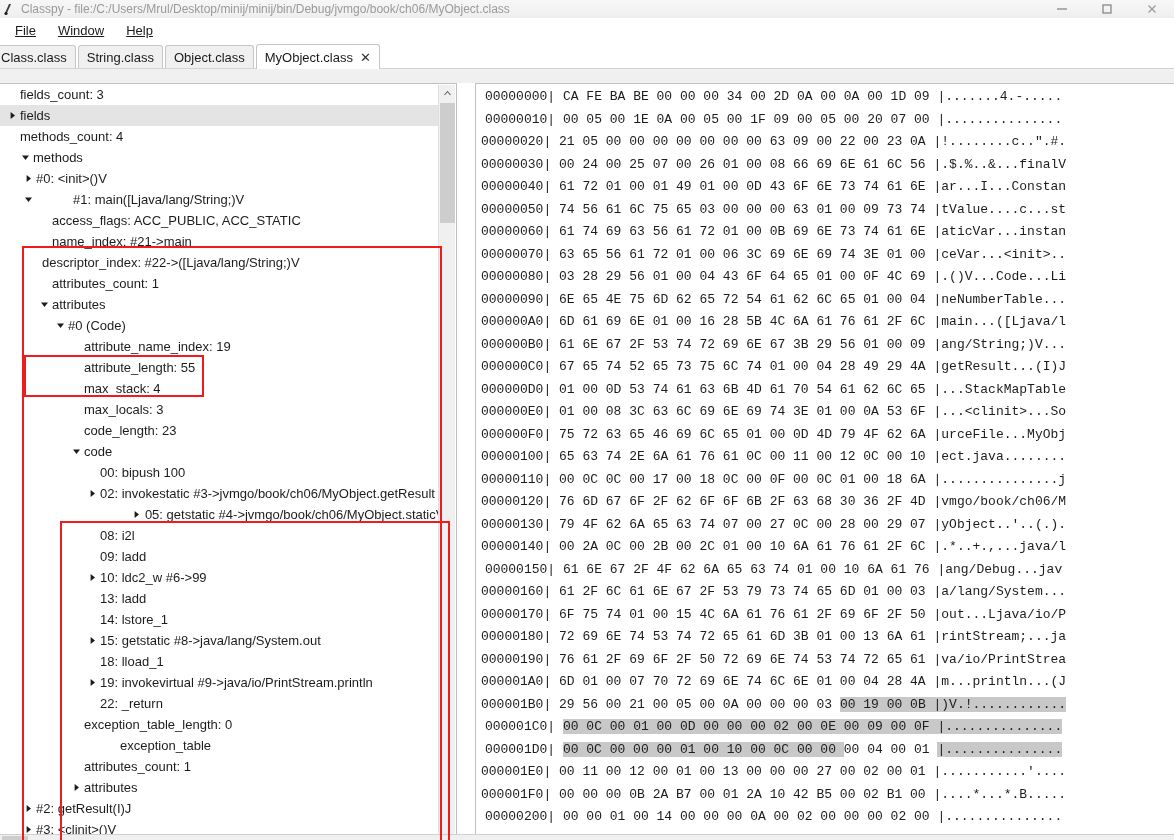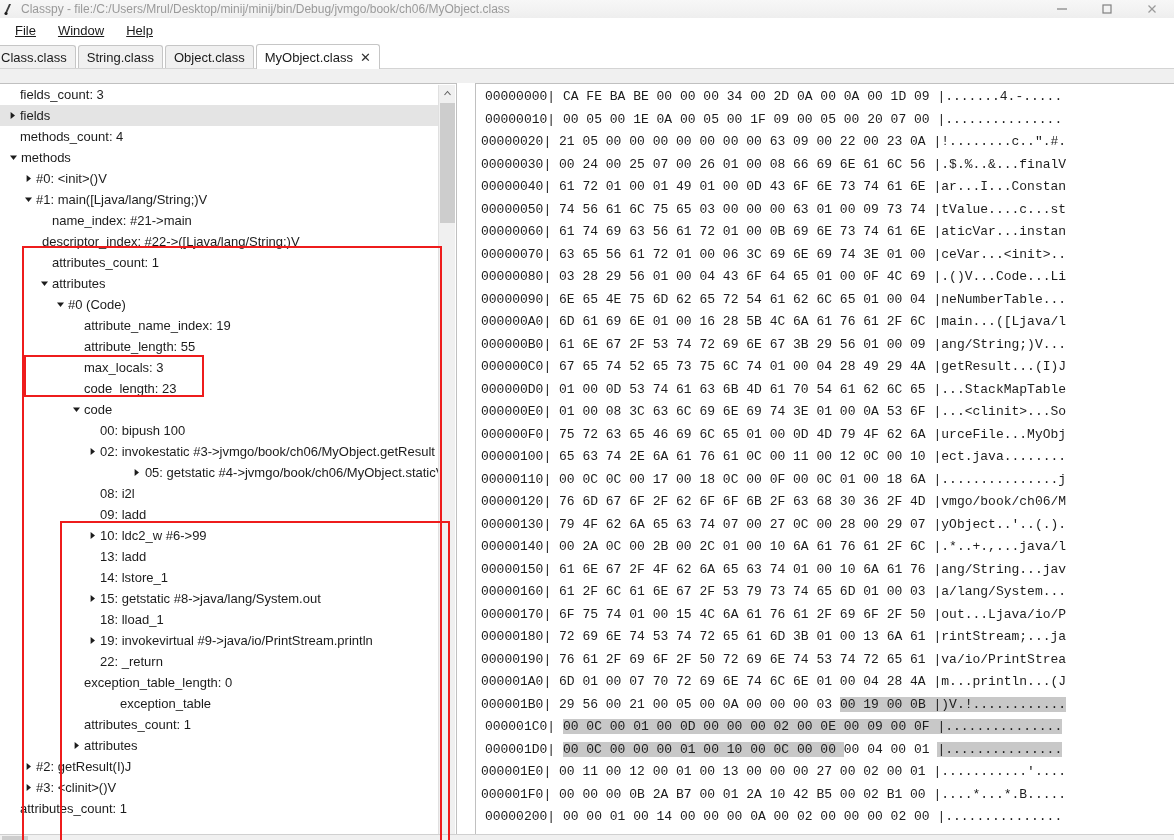--- a/index.html
+++ b/index.html
@@ -266,46 +266,50 @@
               <svg width="9" height="9" viewBox="0 0 9 9">
                 <path d="M2.6 1 L7 4.5 L2.6 8 Z" fill="#1c1c1c"></path>
               </svg>
             </span>
             <span class="tree-label">fields</span>
           </div>
           <div class="tree-row" style="padding-left: 4px;">
             <span class="tw"></span>
             <span class="tree-label">methods_count: 4</span>
           </div>
-          <div class="tree-row" style="padding-left: 5px;">
+          <div class="tree-row" style="padding-left: 5px; margin-left: 12px;">
             <span class="tw">
               <svg width="9" height="9" viewBox="0 0 9 9">
                 <path d="M1 2.6 L8 2.6 L4.5 7 Z" fill="#1c1c1c"></path>
               </svg>
             </span>
             <span class="tree-label">methods</span>
           </div>
           <div class="tree-row" style="padding-left: 20px;">
             <span class="tw">
               <svg width="9" height="9" viewBox="0 0 9 9">
                 <path d="M2.6 1 L7 4.5 L2.6 8 Z" fill="#1c1c1c"></path>
               </svg>
             </span>
             <span class="tree-label">#0: &lt;init&gt;()V</span>
           </div>
-          <div class="tree-row" style="padding-left: 20px;">
+          <div class="tree-row" style="padding-left: 20px; gap: 37px;">
             <span class="tw">
               <svg width="9" height="9" viewBox="0 0 9 9">
                 <path d="M1 2.6 L8 2.6 L4.5 7 Z" fill="#1c1c1c"></path>
               </svg>
             </span>
             <span class="tree-label">#1: main([Ljava/lang/String;)V</span>
           </div>
           <div class="tree-row" style="padding-left: 36px;">
             <span class="tw"></span>
+            <span class="tree-label">access_flags: ACC_PUBLIC, ACC_STATIC</span>
+          </div>
+          <div class="tree-row" style="padding-left: 36px;">
+            <span class="tw"></span>
             <span class="tree-label">name_index: #21-&gt;main</span>
           </div>
           <div class="tree-row" style="padding-left: 26px;">
             <span class="tw"></span>
             <span class="tree-label">descriptor_index: #22-&gt;([Ljava/lang/String;)V</span>
           </div>
           <div class="tree-row" style="padding-left: 36px;">
             <span class="tw"></span>
             <span class="tree-label">attributes_count: 1</span>
           </div>
@@ -325,20 +329,24 @@
             </span>
             <span class="tree-label">#0 (Code)</span>
           </div>
           <div class="tree-row" style="padding-left: 68px;">
             <span class="tw"></span>
             <span class="tree-label">attribute_name_index: 19</span>
           </div>
           <div class="tree-row" style="padding-left: 68px;">
             <span class="tw"></span>
             <span class="tree-label">attribute_length: 55</span>
+          </div>
+          <div class="tree-row" style="padding-left: 68px;">
+            <span class="tw"></span>
+            <span class="tree-label">max_stack: 4</span>
           </div>
           <div class="tree-row" style="padding-left: 68px;">
             <span class="tw"></span>
             <span class="tree-label">max_locals: 3</span>
           </div>
           <div class="tree-row" style="padding-left: 68px;">
             <span class="tw"></span>
             <span class="tree-label">code_length: 23</span>
           </div>
           <div class="tree-row" style="padding-left: 68px;">
@@ -491,21 +499,21 @@
           <div class="hex-row"><span>000000B0| </span>61 6E 67 2F 53 74 72 69 6E 67 3B 29 56 01 00 09 <span>|ang/String;)V...</span></div>
           <div class="hex-row"><span>000000C0| </span>67 65 74 52 65 73 75 6C 74 01 00 04 28 49 29 4A <span>|getResult...(I)J</span></div>
           <div class="hex-row"><span>000000D0| </span>01 00 0D 53 74 61 63 6B 4D 61 70 54 61 62 6C 65 <span>|...StackMapTable</span></div>
           <div class="hex-row"><span>000000E0| </span>01 00 08 3C 63 6C 69 6E 69 74 3E 01 00 0A 53 6F <span>|...&lt;clinit&gt;...So</span></div>
           <div class="hex-row"><span>000000F0| </span>75 72 63 65 46 69 6C 65 01 00 0D 4D 79 4F 62 6A <span>|urceFile...MyObj</span></div>
           <div class="hex-row"><span>00000100| </span>65 63 74 2E 6A 61 76 61 0C 00 11 00 12 0C 00 10 <span>|ect.java........</span></div>
           <div class="hex-row"><span>00000110| </span>00 0C 0C 00 17 00 18 0C 00 0F 00 0C 01 00 18 6A <span>|...............j</span></div>
           <div class="hex-row"><span>00000120| </span>76 6D 67 6F 2F 62 6F 6F 6B 2F 63 68 30 36 2F 4D <span>|vmgo/book/ch06/M</span></div>
           <div class="hex-row"><span>00000130| </span>79 4F 62 6A 65 63 74 07 00 27 0C 00 28 00 29 07 <span>|yObject..'..(.).</span></div>
           <div class="hex-row"><span>00000140| </span>00 2A 0C 00 2B 00 2C 01 00 10 6A 61 76 61 2F 6C <span>|.*..+.,...java/l</span></div>
-          <div class="hex-row"><span>00000150| </span>61 6E 67 2F 4F 62 6A 65 63 74 01 00 10 6A 61 76 <span>|ang/String...jav</span></div>
+          <div class="hex-row"><span>00000150| </span>61 6E 67 2F 4F 62 6A 65 63 74 01 00 10 6A 61 76 <span>|ang/Debug...jav</span></div>
           <div class="hex-row"><span>00000160| </span>61 2F 6C 61 6E 67 2F 53 79 73 74 65 6D 01 00 03 <span>|a/lang/System...</span></div>
           <div class="hex-row"><span>00000170| </span>6F 75 74 01 00 15 4C 6A 61 76 61 2F 69 6F 2F 50 <span>|out...Ljava/io/P</span></div>
           <div class="hex-row"><span>00000180| </span>72 69 6E 74 53 74 72 65 61 6D 3B 01 00 13 6A 61 <span>|rintStream;...ja</span></div>
           <div class="hex-row"><span>00000190| </span>76 61 2F 69 6F 2F 50 72 69 6E 74 53 74 72 65 61 <span>|va/io/PrintStrea</span></div>
           <div class="hex-row"><span>000001A0| </span>6D 01 00 07 70 72 69 6E 74 6C 6E 01 00 04 28 4A <span>|m...println...(J</span></div>
           <div class="hex-row"><span>000001B0| </span>29 56 00 21 00 05 00 0A 00 00 00 03 <span class="hl">00 19 00 0B </span><span class="hl">|)V.!............</span></div>
           <div class="hex-row"><span>000001C0| </span><span class="hl">00 0C 00 01 00 0D 00 00 00 02 00 0E 00 09 00 0F </span><span class="hl">|...............</span></div>
           <div class="hex-row"><span>000001D0| </span><span class="hl">00 0C 00 00 00 01 00 10 00 0C 00 00 </span>00 04 00 01 <span class="hl">|...............</span></div>
           <div class="hex-row"><span>000001E0| </span>00 11 00 12 00 01 00 13 00 00 00 27 00 02 00 01 <span>|...........'....</span></div>
           <div class="hex-row"><span>000001F0| </span>00 00 00 0B 2A B7 00 01 2A 10 42 B5 00 02 B1 00 <span>|....*...*.B.....</span></div>

